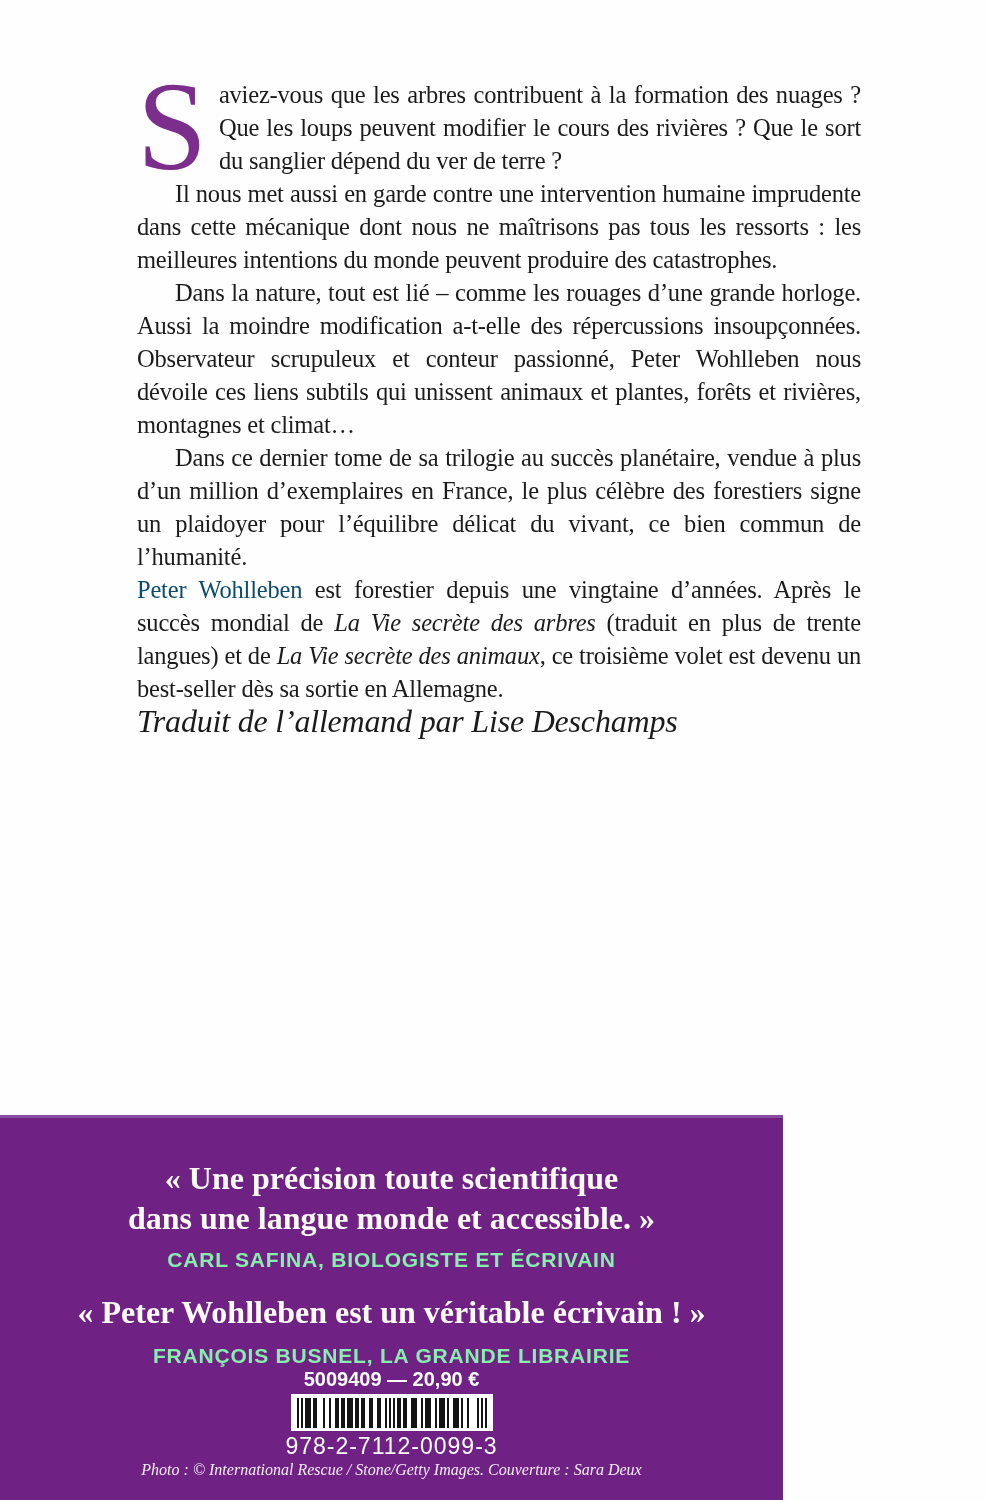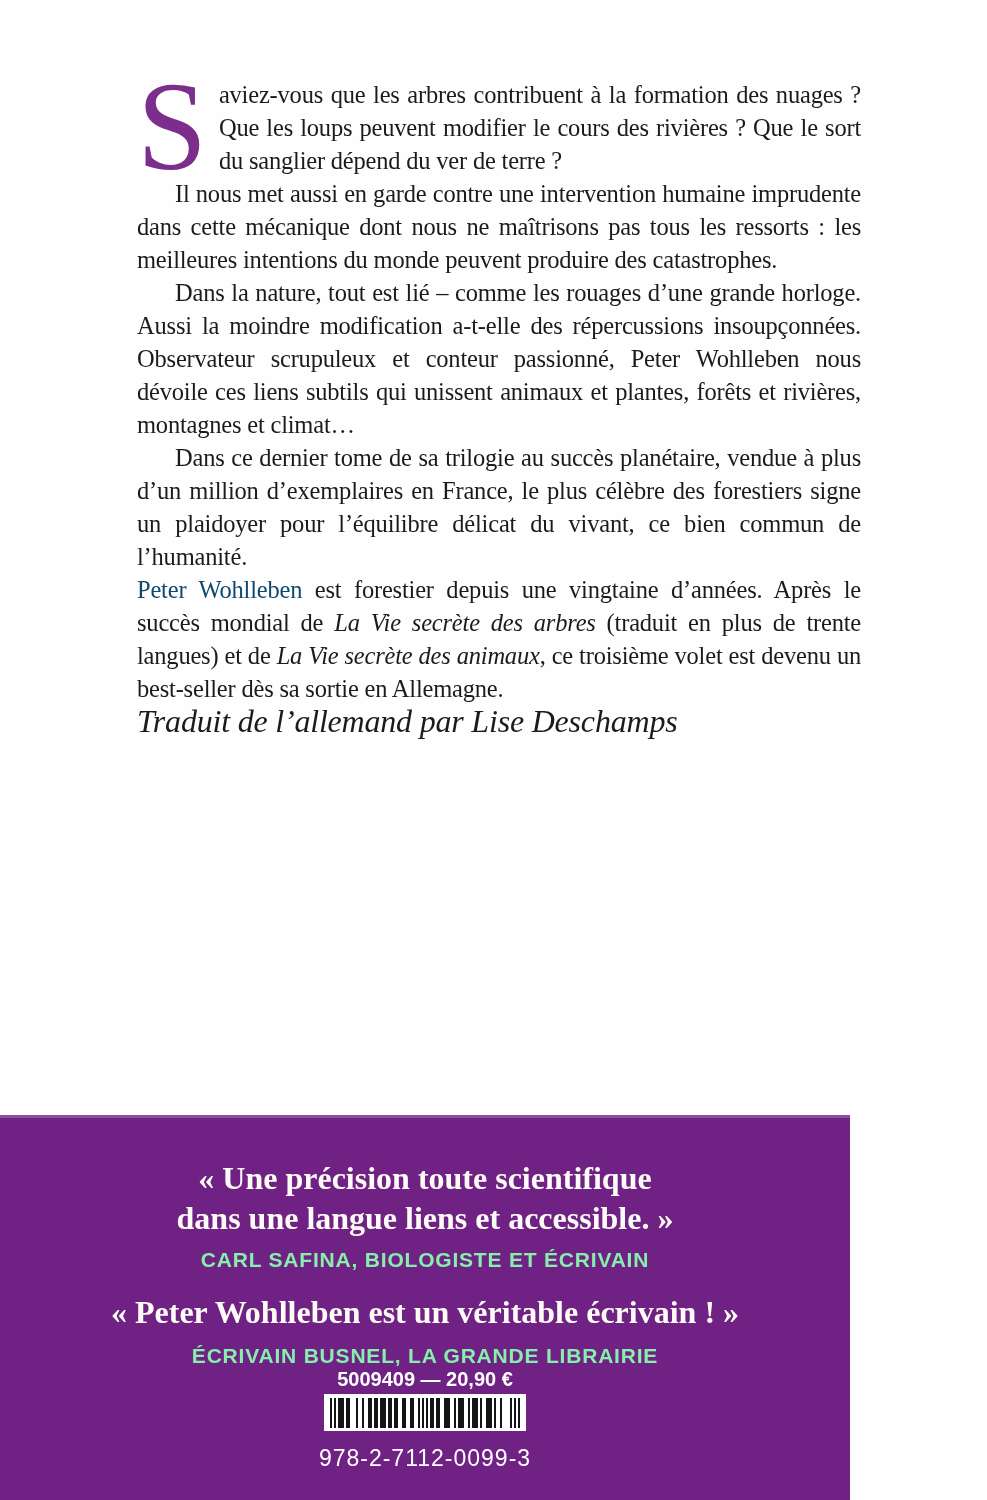--- a/index.html
+++ b/index.html
@@ -40,21 +40,21 @@
   }
   .bio { margin-top: 64px; text-indent: 0; }
   .author-name { color: #0c4a6e; }
   .book-title { font-style: italic; }
   .translator { margin-top: 29px; font-style: italic; text-indent: 0; font-size: 32px; }
 
   
   .purple-band {
     position: absolute;
     left: 0; bottom: 0;
-    width: 850px;
+    width: 783px;
     height: 385px;
     background: #6f2184;
     border-top: 3px solid #8b4d9e;
     display: flex;
     flex-direction: column;
     align-items: center;
     color: #ffffff;
   }
   .quote {
     font-family: "Liberation Serif", "DejaVu Serif", serif;
@@ -88,21 +88,21 @@
   .barcode-box {
     margin-top: 3px;
     width: 202px;
     height: 37px;
     background: #ffffff;
     display: flex;
     align-items: center;
     justify-content: center;
   }
   .isbn-line {
-    margin-top: 14px;
+    margin-top: 2px;
     font-family: "Liberation Sans", "DejaVu Sans", sans-serif;
     font-weight: 500;
     font-size: 23px;
     line-height: 26px;
     letter-spacing: 1px;
     color: #ffffff;
   }
   .photo-credit {
     margin-top: 1px;
     font-family: "Liberation Serif", "DejaVu Serif", serif;
@@ -132,28 +132,28 @@
     <p class="bio"><span class="author-name">Peter Wohlleben</span><span> est forestier depuis une vingtaine d’années. Après le succès mondial de </span><span class="book-title">La Vie secrète des arbres</span><span> (traduit en plus de trente langues) et de </span><span class="book-title">La Vie secrète des animaux</span><span>, ce troisième volet est devenu un best-seller dès sa sortie en Allemagne.</span></p>
 
     <p class="translator">Traduit de l’allemand par Lise Deschamps</p>
 
   </div>
 
   <div class="purple-band">
 
     <div class="quote quote-1">
       <div>« Une précision toute scientifique</div>
-      <div>dans une langue liens et accessible. »</div>
+      <div>dans une langue monde et accessible. »</div>
     </div>
     <div class="attribution attr-1">CARL SAFINA, BIOLOGISTE ET ÉCRIVAIN</div>
 
     <div class="quote quote-2">
       <div>« Peter Wohlleben est un véritable écrivain ! »</div>
     </div>
-    <div class="attribution attr-2">ÉCRIVAIN BUSNEL, LA GRANDE LIBRAIRIE</div>
+    <div class="attribution attr-2">FRANÇOIS BUSNEL, LA GRANDE LIBRAIRIE</div>
 
     <div class="price-line">5009409 — 20,90 €</div>
 
     <div class="barcode-box">
       <svg id="barcode-svg" width="190" height="30">
           <rect x="0" y="0" width="2" height="30" fill="#141414"></rect>
           <rect x="4" y="0" width="2" height="30" fill="#141414"></rect>
           <rect x="8" y="0" width="2" height="30" fill="#141414"></rect>
           <rect x="10" y="0" width="2" height="30" fill="#141414"></rect>
           <rect x="12" y="0" width="2" height="30" fill="#141414"></rect>
@@ -201,16 +201,17 @@
           <rect x="164" y="0" width="2" height="30" fill="#141414"></rect>
           <rect x="170" y="0" width="2" height="30" fill="#141414"></rect>
           <rect x="180" y="0" width="2" height="30" fill="#141414"></rect>
           <rect x="184" y="0" width="2" height="30" fill="#141414"></rect>
           <rect x="188" y="0" width="2" height="30" fill="#141414"></rect>
         </svg>
     </div>
 
     <div class="isbn-line">978-2-7112-0099-3</div>
 
+    <div class="photo-credit">Photo : © International Rescue / Stone/Getty Images. Couverture : Sara Deux</div>
 
   </div>
 
 </div>
 
 </body></html>

